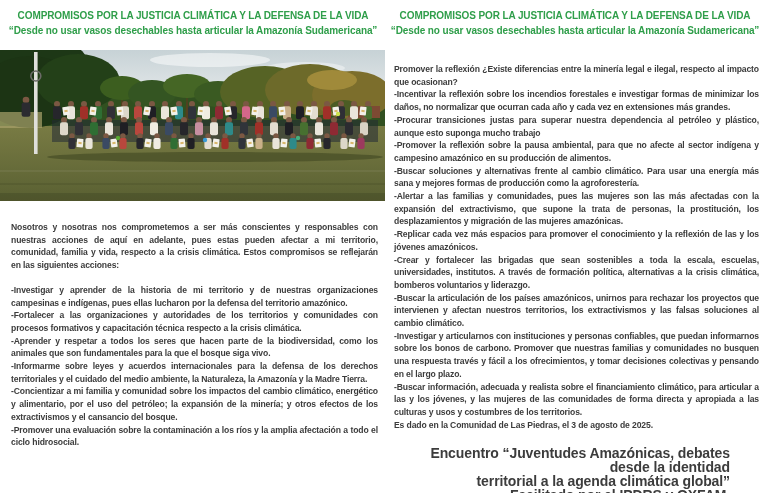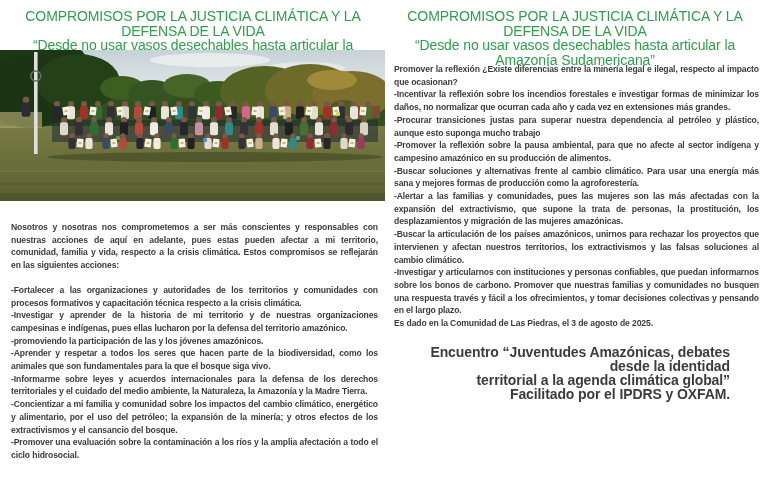--- a/index.html
+++ b/index.html
@@ -1,19 +1,19 @@
 <!DOCTYPE html>
 <html><head>
 <meta charset="utf-8">
 <style>
   html,body{margin:0;padding:0;background:#ffffff;}
   .page{position:relative;width:768px;height:493px;background:#ffffff;overflow:hidden;
         font-family:"Liberation Sans",sans-serif;}
-  .col-header{position:absolute;top:9px;text-align:center;color:#2f9e4a;font-weight:400;
-        font-size:14px;line-height:14.5px;letter-spacing:-0.1px;}
+  .col-header{position:absolute;top:9px;text-align:center;color:#2f9e4a;font-weight:700;
+        font-size:10px;line-height:14.5px;letter-spacing:-0.1px;}
   .col-header.left{left:6px;width:374px;}
   .col-header.right{left:388px;width:374px;}
   .photo{position:absolute;left:0;top:50px;width:385px;height:151px;}
   .body-text{position:absolute;color:#3c3c3c;font-weight:700;font-size:8.6px;
         line-height:12.7px;letter-spacing:-0.12px;text-align:justify;}
   .body-text p{margin:0;padding:0;}
   .left-body{left:11px;top:221px;width:367px;}
   .left-body .intro{margin-bottom:12px;}
   .right-body{left:394px;top:51px;width:365px;margin-top:12px;}
   .footer{margin-top:15px;padding-right:29px;text-align:right;font-size:14px;
@@ -193,38 +193,40 @@
       <circle cx="118" cy="88" r="2.2" fill="#5aa832"></circle>
         <circle cx="205" cy="90" r="2.2" fill="#3a9ad4"></circle>
       <circle cx="298" cy="88" r="2.2" fill="#46b07c"></circle>
         <circle cx="338" cy="64" r="2.2" fill="#cbe24a"></circle>
       <ellipse cx="215" cy="107" rx="168" ry="5" fill="#3c441f" opacity="0.55"></ellipse>
     </g>
   </svg>
 
   <div class="body-text left-body">
     <p class="intro">Nosotros y nosotras nos comprometemos a ser más conscientes y responsables con nuestras acciones de aquí en adelante, pues estas pueden afectar a mi territorio, comunidad, familia y vida, respecto a la crisis climática. Estos compromisos se reflejarán en las siguientes acciones:</p>
+    <p>-Investigar y aprender de la historia de mi territorio y de nuestras organizaciones campesinas e indígenas, pues ellas lucharon por la defensa del territorio amazónico.</p>
     <p>-Fortalecer a las organizaciones y autoridades de los territorios y comunidades con procesos formativos y capacitación técnica respecto a la crisis climática.</p>
-    <p>-Investigar y aprender de la historia de mi territorio y de nuestras organizaciones campesinas e indígenas, pues ellas lucharon por la defensa del territorio amazónico.</p>
-    <p>-promoviendo la participación de las y los jóvenes amazónicos.</p>
     <p>-Aprender y respetar a todos los seres que hacen parte de la biodiversidad, como los animales que son fundamentales para la que el bosque siga vivo.</p>
     <p>-Informarme sobre leyes y acuerdos internacionales para la defensa de los derechos territoriales y el cuidado del medio ambiente, la Naturaleza, la Amazonía y la Madre Tierra.</p>
     <p>-Concientizar a mi familia y comunidad sobre los impactos del cambio climático, energético y alimentario, por el uso del petróleo; la expansión de la minería; y otros efectos de los extractivismos y el cansancio del bosque.</p>
     <p>-Promover una evaluación sobre la contaminación a los ríos y la amplia afectación a todo el ciclo hidrosocial.</p>
   </div>
 
   <div class="body-text right-body">
     <p>Promover la reflexión ¿Existe diferencias entre la minería legal e ilegal, respecto al impacto que ocasionan?</p>
     <p>-Incentivar la reflexión sobre los incendios forestales e investigar formas de minimizar los daños, no normalizar que ocurran cada año y cada vez en extensiones más grandes.</p>
     <p>-Procurar transiciones justas para superar nuestra dependencia al petróleo y plástico, aunque esto suponga mucho trabajo</p>
     <p>-Promover la reflexión sobre la pausa ambiental, para que no afecte al sector indígena y campesino amazónico en su producción de alimentos.</p>
     <p>-Buscar soluciones y alternativas frente al cambio climático. Para usar una energía más sana y mejores formas de producción como la agroforestería.</p>
     <p>-Alertar a las familias y comunidades, pues las mujeres son las más afectadas con la expansión del extractivismo, que supone la trata de personas, la prostitución, los desplazamientos y migración de las mujeres amazónicas.</p>
+    <p>-Replicar cada vez más espacios para promover el conocimiento y la reflexión de las y los jóvenes amazónicos.</p>
+    <p>-Crear y fortalecer las brigadas que sean sostenibles a toda la escala, escuelas, universidades, institutos. A través de formación política, alternativas a la crisis climática, bomberos voluntarios y liderazgo.</p>
     <p>-Buscar la articulación de los países amazónicos, unirnos para rechazar los proyectos que intervienen y afectan nuestros territorios, los extractivismos y las falsas soluciones al cambio climático.</p>
     <p>-Investigar y articularnos con instituciones y personas confiables, que puedan informarnos sobre los bonos de carbono. Promover que nuestras familias y comunidades no busquen una respuesta través y fácil a los ofrecimientos, y tomar decisiones colectivas y pensando en el largo plazo.</p>
+    <p>-Buscar información, adecuada y realista sobre el financiamiento climático, para articular a las y los jóvenes, y las mujeres de las comunidades de forma directa y apropiada a las culturas y usos y costumbres de los territorios.</p>
     <p>Es dado en la Comunidad de Las Piedras, el 3 de agosto de 2025.</p>
 
     <div class="footer">
       <div>Encuentro “Juventudes Amazónicas, debates desde la identidad</div>
       <div>territorial a la agenda climática global”</div>
       <div>Facilitado por el IPDRS y OXFAM.</div>
     </div>
   </div>
 
 </div>

